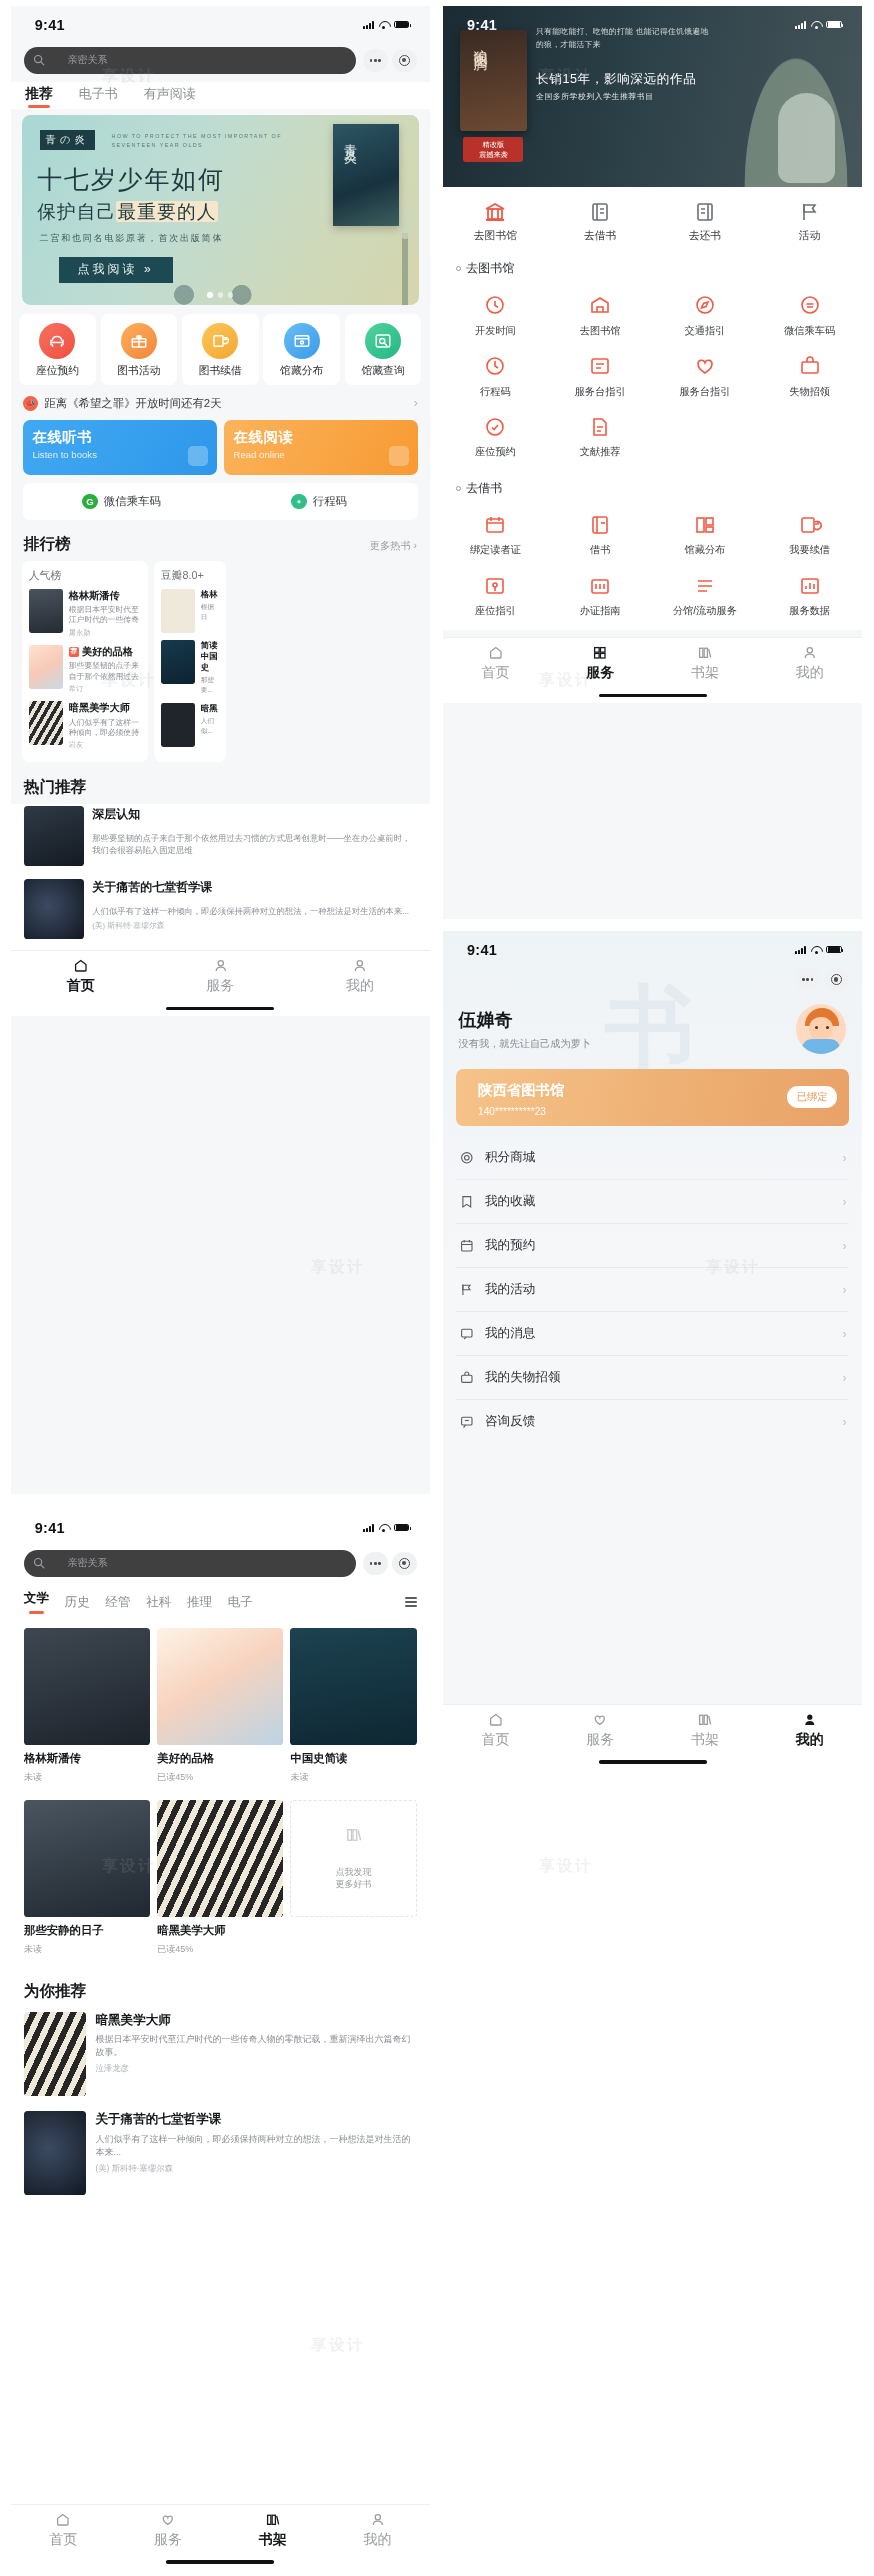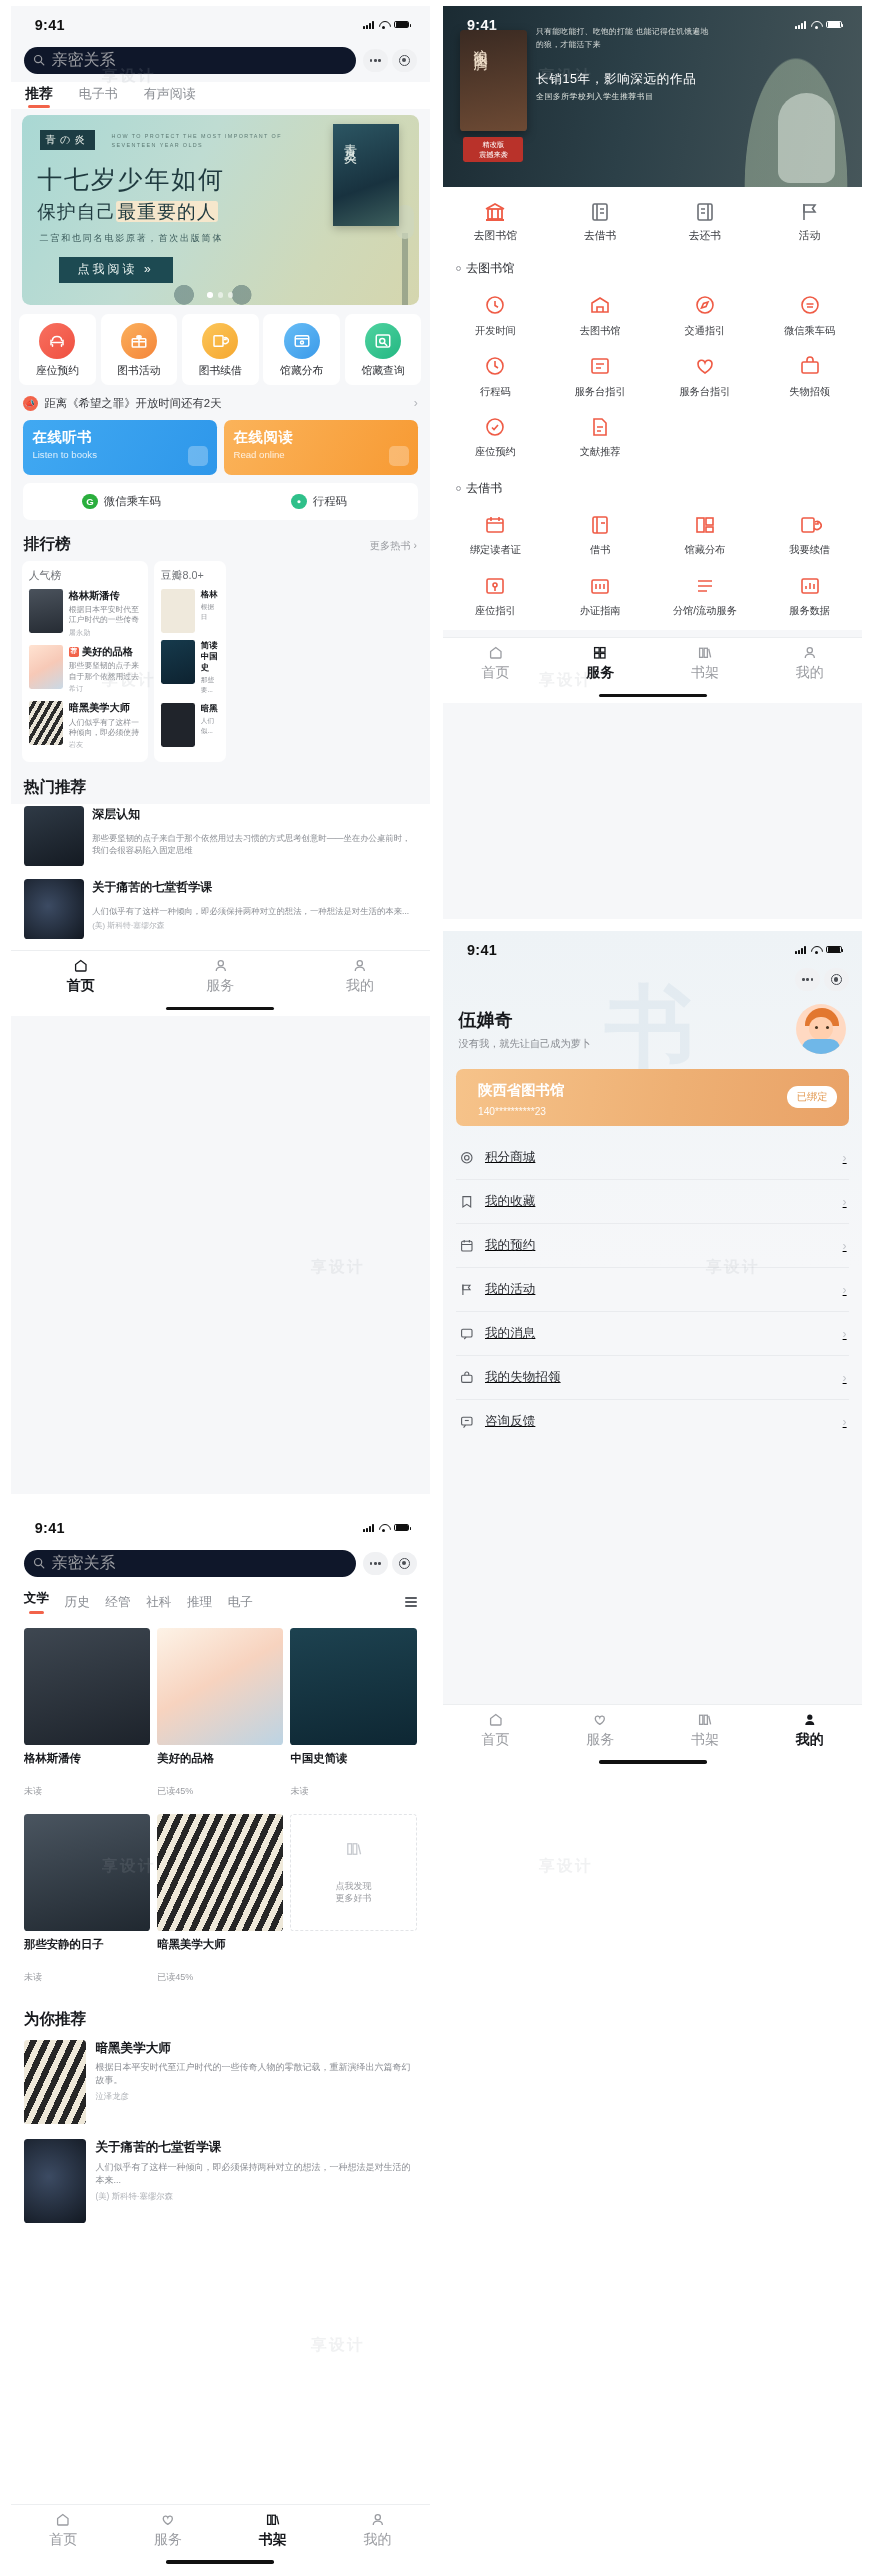--- a/index.html
+++ b/index.html
@@ -39,23 +39,23 @@
     content:""; position:absolute; left:3.6px; top:5.4px; width:3px;height:3px;
     background:currentColor; border-radius:50%;
   }
   .batt { width:15.6px;height:7.8px;border:1.2px solid currentColor;border-radius:1.8px;position:relative;}
   .batt::before{content:"";position:absolute;inset:0.9px;background:currentColor;border-radius:0.6px;}
   .batt::after{content:"";position:absolute;right:-2.4px;top:2.1px;width:1.2px;height:3px;background:currentColor;border-radius:0 0.6px 0.6px 0;}
 
   
   .searchrow { display:flex; align-items:center; gap:7.2px; padding:3.6px 13px 8.4px; }
   .searchbox {
-    flex:1; height:27.5px; background:#0f172a; border-radius:13.8px;
-    display:flex; align-items:center; gap:6px; padding:0 9.6px;
-    font-size:16px; color:#9a9ca1;
+    flex:1; height:27.5px; background:#404040; border-radius:13.8px;
+    display:flex; align-items:center; gap:22px; padding:0 9.6px;
+    font-size:10px; color:#9a9ca1;
   }
   .mini-caps { display:flex; align-items:center; gap:3.6px; }
   .cap {
     height:23px; border-radius:11.4px; background:#f0f1f3;
     display:flex; align-items:center; justify-content:center;
     padding:0 7.2px; gap:3px; color:#4b4e54;
   }
   .dot3 { display:flex; gap:1.8px; }
   .dot3 i { width:2.4px;height:2.4px;border-radius:50%;background:currentColor;display:block; }
   .tgt { width:10.8px;height:10.8px;border:1.2px solid currentColor;border-radius:50%;position:relative;}
@@ -212,39 +212,39 @@
   .card-lib{
     margin:2.4px 13px 0; height:57px; border-radius:7.2px; position:relative; padding:12px 22px;
     background:linear-gradient(100deg,#f6c38a 0%,#eeb074 55%,#e9a267 100%);
     color:#fff; overflow:hidden;
   }
   .card-lib .lt{ font-size:14.4px; font-weight:bold;}
   .card-lib .ls{ font-size:10.2px; margin-top:6px; opacity:.95;}
   .card-lib .pill{ position:absolute; right:12px; top:17px; background:#fff; color:#e39a53;
     font-size:10.2px; border-radius:10.8px; padding:4.2px 9.6px;}
 
-  .mlist{ margin:10.8px 0 0; background:transparent;text-decoration:underline;}
+  .mlist{ margin:10.8px 0 0; background:transparent;}
   .mitem{ display:flex; align-items:center; gap:9.6px; margin:0 13px; padding:13px 2.4px;
     border-bottom:0.6px solid #e9ebee; font-size:12.6px; color:#2d2f34;}
   .mitem .ic{width:17px;height:17px;display:flex;align-items:center;justify-content:center;}
   .mitem .ch{margin-left:auto;color:#c2c5ca;font-size:12px;}
 
   
   .cattabs{ display:flex; align-items:center; gap:15.6px; padding:4.8px 13px 7.2px; background:#fff;}
   .cat{ font-size:12.6px; color:#8a8d93;}
   .cat.on{ color:#17191d; font-weight:bold;}
   .cat.on::after{content:"";display:block;width:15.6px;height:3px;border-radius:1.8px;background:#f2634a;margin:3.6px auto 0;}
   .burger{ margin-left:auto; display:flex; flex-direction:column; gap:2.4px;}
   .burger i{display:block;width:12px;height:1.8px;background:#5a5d63;border-radius:1.2px;}
 
   .bgrid{ display:flex; flex-wrap:wrap; padding:2.4px 9.6px 0; background:#fff;}
   .bcell{ width:33.33%; padding:4.8px 3.6px 10.8px;}
   .bcov{ width:100%; height:117px; border-radius:3.6px; overflow:hidden; position:relative;}
   .bname{ font-size:11.4px; color:#17191d; font-weight:bold; margin-top:6px; overflow:hidden; white-space:nowrap; text-overflow:ellipsis;}
-  .bstat{ font-size:9px; color:#9a9ca1; margin-top:19px;}
+  .bstat{ font-size:9px; color:#9a9ca1; margin-top:5px;}
   .bmore{ width:100%;height:117px;border:1.2px dashed #e2e4e7;border-radius:3.6px;display:flex;flex-direction:column;
     align-items:center;justify-content:center;gap:22px;color:#9a9ca1;font-size:9px;line-height:12.6px;text-align:center;}
 
   .frow{ display:flex; gap:9.6px; padding:3.6px 13px 12px;}
   .fcov{ width:62px;height:84px;border-radius:3.6px;flex:none;}
   .fmeta{flex:1;min-width:0;}
   .fname{font-size:12.6px;color:#17191d;font-weight:bold;}
   .fdesc{font-size:9px;color:#8a8d93;line-height:13px;margin-top:4.8px;max-height:40px;overflow:hidden;}
   .fauth{font-size:8.4px;color:#b0b3b8;margin-top:3.6px;}
   svg{display:block;}

